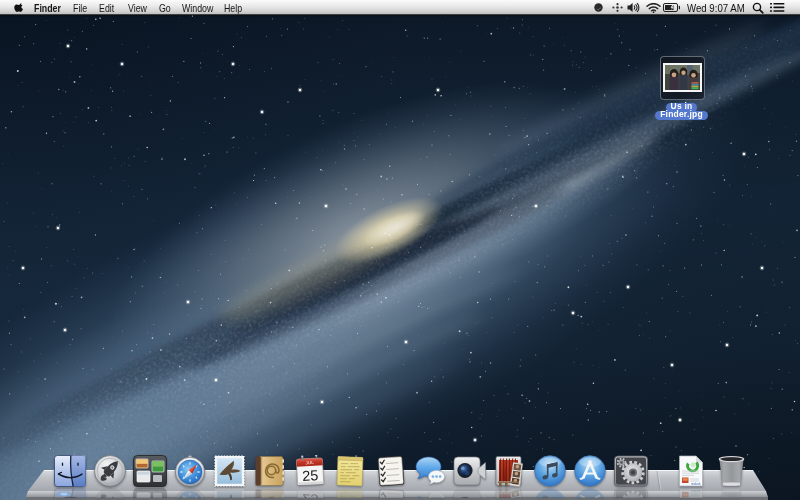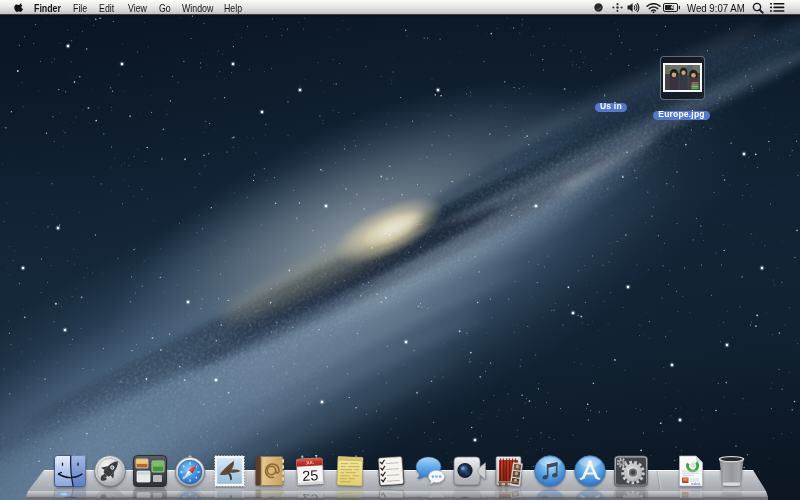--- a/index.html
+++ b/index.html
@@ -1357,25 +1357,25 @@
 <g>
               <rect x="26.5" y="17" width="7" height="1.8" fill="#b85a3a"></rect>
               <rect x="26.5" y="18.8" width="7" height="1.8" fill="#3a86b8"></rect>
 <rect x="26.5" y="20.6" width="7" height="1.8" fill="#b8a83a"></rect>
               <rect x="26.5" y="22.4" width="7" height="1.8" fill="#3ab85a"></rect>
             </g>
 </g>
         </svg>
       </div>
 </div>
-    <div style="position:absolute;left:595px;top:102.5px;width:173px;text-align:left;z-index:36;line-height:0">
+    <div style="position:absolute;left:595px;top:102.5px;width:173px;text-align:center;z-index:36;line-height:0">
 <span style="display:inline-block;background:#5478cd;border-radius:5px;padding:0.5px 5px 1.5px;font-size:8.5px;font-weight:bold;color:#fff;line-height:7.5px;letter-spacing:0.2px">Us in</span>
 </div>
 <div style="position:absolute;left:595px;top:110.5px;width:173px;text-align:center;z-index:36;line-height:0">
-<span style="display:inline-block;background:#5478cd;border-radius:5px;padding:0.5px 5px 1.5px;font-size:8.5px;font-weight:bold;color:#fff;line-height:7.5px;letter-spacing:0.2px">Europe.jpg</span>
+<span style="display:inline-block;background:#5478cd;border-radius:5px;padding:0.5px 5px 1.5px;font-size:8.5px;font-weight:bold;color:#fff;line-height:7.5px;letter-spacing:0.2px">Finder.jpg</span>
 </div>
 <svg width="800" height="50" viewBox="0 0 800 50" style="position:absolute;left:0;top:450px">
 <defs>
 <linearGradient id="shTop" x1="0" y1="0" x2="0" y2="1">
 <stop offset="0" stop-color="#d8dbde"></stop>
           <stop offset="0.35" stop-color="#bec2c7"></stop>
           <stop offset="1" stop-color="#a4a8ae"></stop>
         </linearGradient>
 <linearGradient id="shFr" x1="0" y1="0" x2="0" y2="1">
 <stop offset="0" stop-color="#cfd2d5"></stop>

